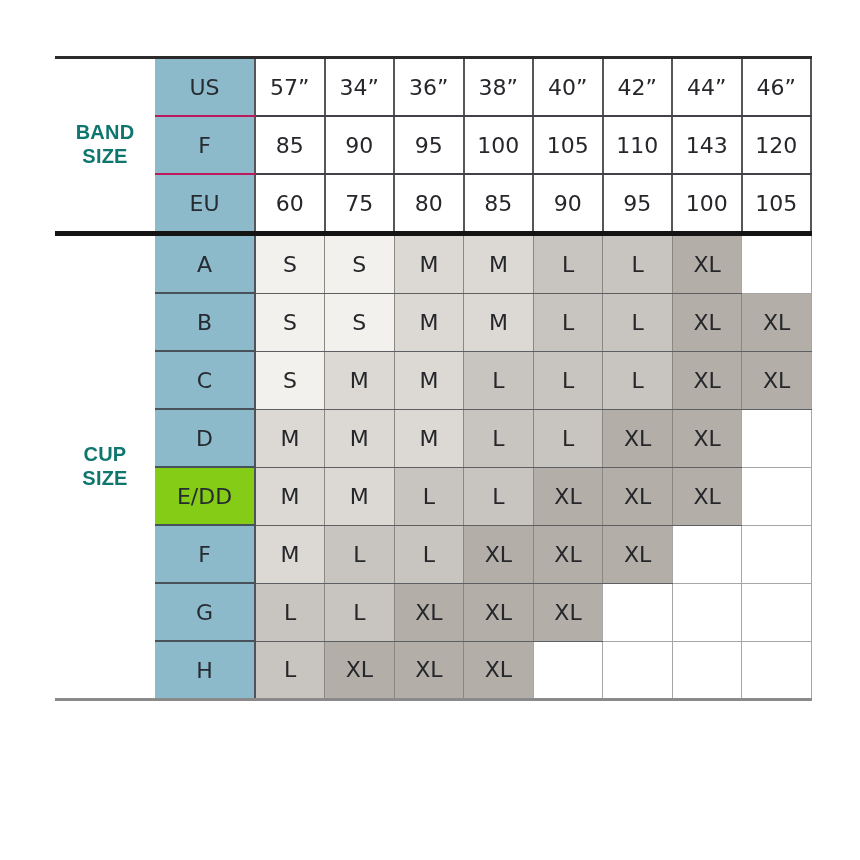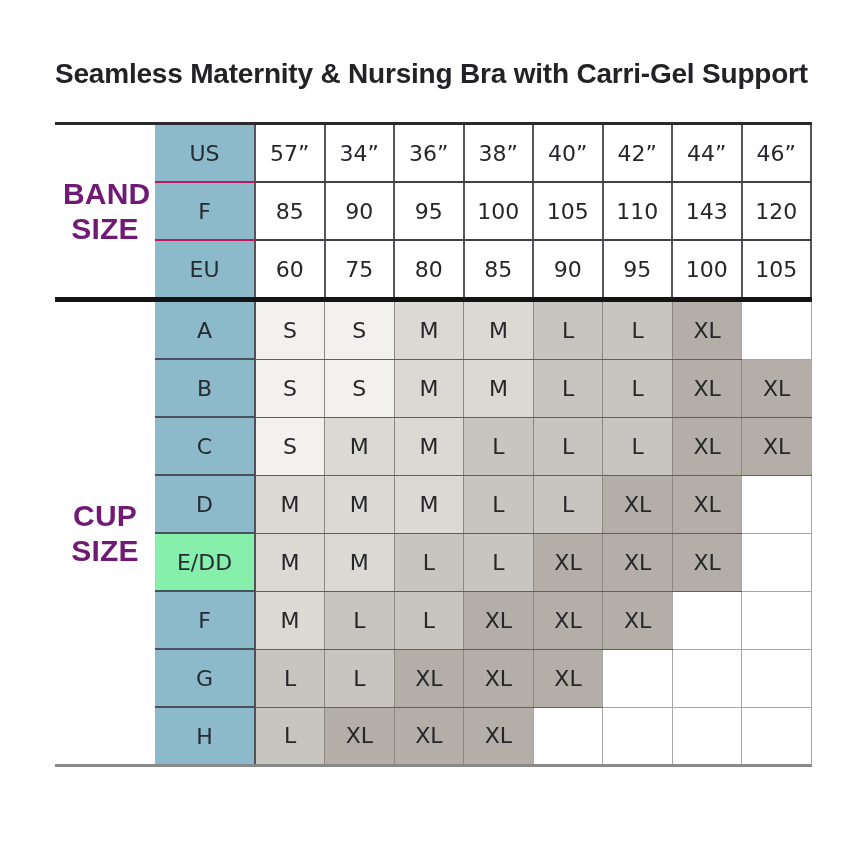--- a/index.html
+++ b/index.html
@@ -19,22 +19,22 @@
   col.label-col{width:100px;}
   col.blue-col{width:100px;}
   th,td{padding:0;text-align:center;vertical-align:middle;}
 
   
   table.band{border-top:3px solid #2b2b2b;}
   table.band th,table.band td{height:56px;}
   .seclabel{
     background:#ffffff;border:none;
     font-family:"Liberation Sans",sans-serif;
-    font-weight:700;font-size:30px;line-height:1.18;
-    color:#701a75;letter-spacing:0.2px;
+    font-weight:700;font-size:20px;line-height:1.18;
+    color:#0f766e;letter-spacing:0.2px;
     padding:0 8px;
   }
   .bluelabel{
     font-weight:400;font-size:22px;color:#262b31;
     border-bottom:2px solid #be185d;
   }
   table.band td.val{
     font-size:22px;
     border-left:2px solid #55565a;
     border-bottom:2px solid #404247;
@@ -69,21 +69,20 @@
   .footnote{
     font-size:20px;color:#232226;
     margin:6px 0 0 -6px;letter-spacing:0.3px;
   }
 </style>
 </head>
 <body>
 
 <div class="page">
 
-  <h1 class="title">Seamless Maternity &amp; Nursing Bra with Carri-Gel Support</h1>
 
   <table class="band">
     <colgroup>
         <col class="label-col">
         <col class="blue-col">
         <col>
         <col>
         <col>
         <col>
         <col>
@@ -184,21 +183,21 @@
         <td class="cup-cell c0" style="background: rgb(220, 216, 211);">M</td>
         <td class="cup-cell" style="background: rgb(220, 216, 211);">M</td>
         <td class="cup-cell" style="background: rgb(220, 216, 211);">M</td>
         <td class="cup-cell" style="background: rgb(200, 196, 191);">L</td>
         <td class="cup-cell" style="background: rgb(200, 196, 191);">L</td>
         <td class="cup-cell" style="background: rgb(179, 174, 168);">XL</td>
         <td class="cup-cell" style="background: rgb(179, 174, 168);">XL</td>
         <td class="cup-cell empty"></td>
       </tr>
       <tr>
-        <th class="bluelabel" style="background: #86efac;">E/DD</th>
+        <th class="bluelabel" style="background: #84cc16;">E/DD</th>
         <td class="cup-cell c0" style="background: rgb(220, 216, 211);">M</td>
         <td class="cup-cell" style="background: rgb(220, 216, 211);">M</td>
         <td class="cup-cell" style="background: rgb(200, 196, 191);">L</td>
         <td class="cup-cell" style="background: rgb(200, 196, 191);">L</td>
         <td class="cup-cell" style="background: rgb(179, 174, 168);">XL</td>
         <td class="cup-cell" style="background: rgb(179, 174, 168);">XL</td>
         <td class="cup-cell" style="background: rgb(179, 174, 168);">XL</td>
         <td class="cup-cell empty"></td>
       </tr>
       <tr>

